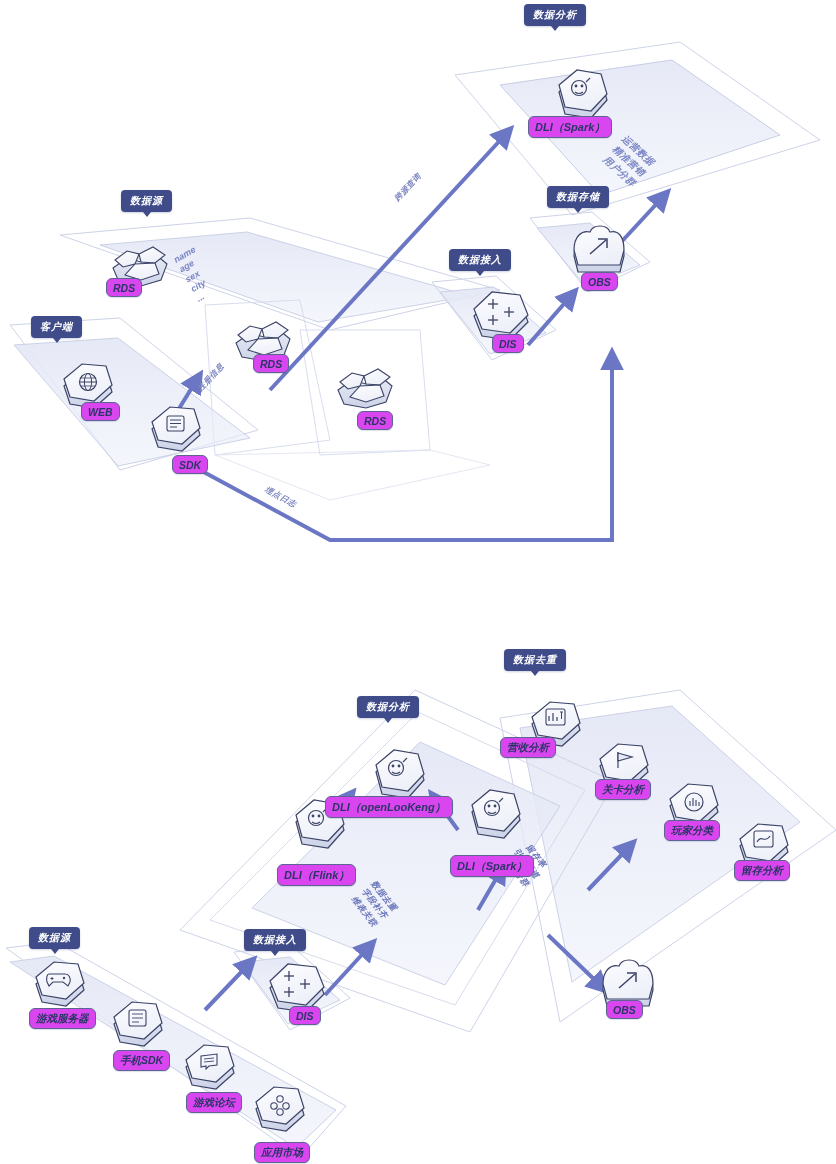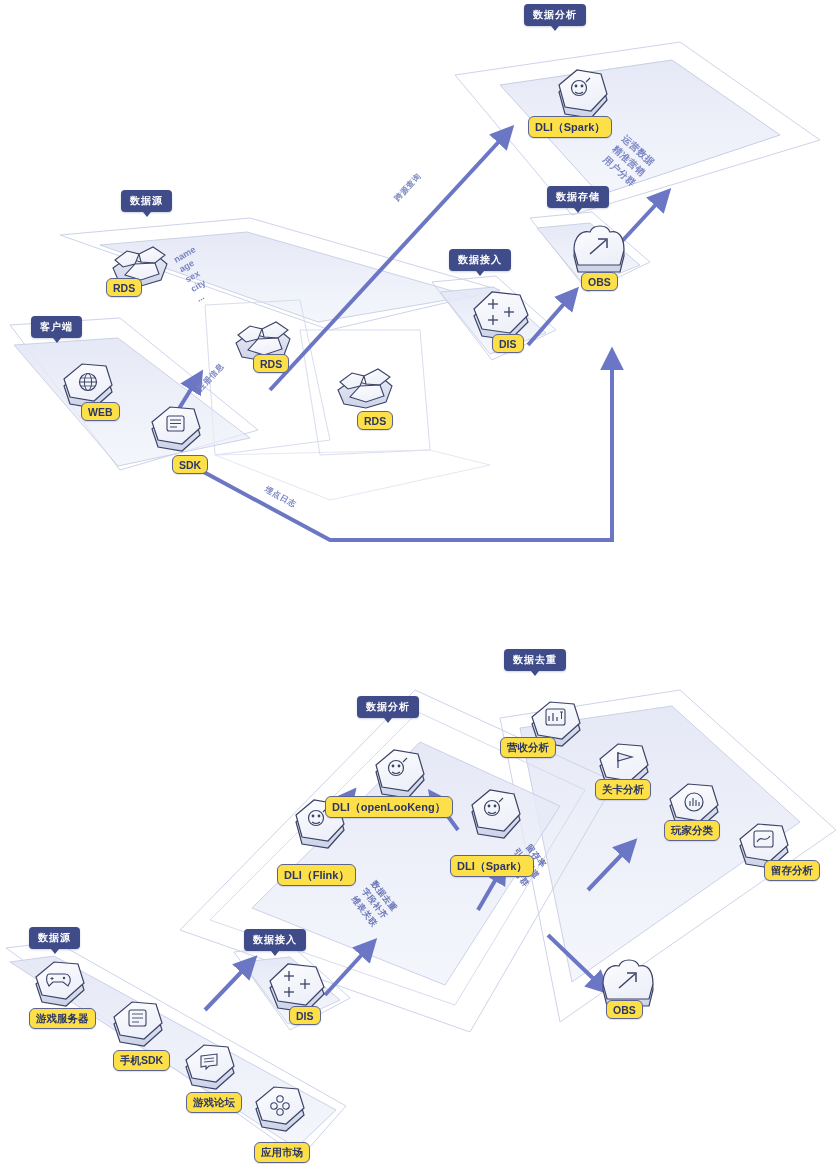--- a/index.html
+++ b/index.html
@@ -1,39 +1,39 @@
 <!DOCTYPE html>
 <html><head>
 <meta charset="utf-8">
 <style>
   html,body{margin:0;padding:0;background:#ffffff;}
   body{
     font-family:"Liberation Sans","DejaVu Sans",sans-serif;
     width:836px;height:1164px;position:relative;overflow:hidden;
     color:#2f3a6b;
   }
-  .canvas{position:absolute;inset:0;width:819px;height:1164px;}
+  .canvas{position:absolute;inset:0;width:819px;height:1164px;font-style:italic;}
   svg.layer{position:absolute;left:0;top:0;width:836px;height:1164px;overflow:visible;}
 
   
   .badge{
     position:absolute;background:#3f4c89;color:#fff;
     font-size:10px;font-weight:bold;letter-spacing:1px;
     padding:4px 9px 4px 9px;border-radius:4px;white-space:nowrap;
     box-shadow:0 1px 2px rgba(60,70,130,.25);z-index:40;
   }
   .badge:after{
     content:"";position:absolute;left:50%;margin-left:-4px;bottom:-5px;
     border-left:4px solid transparent;border-right:4px solid transparent;
     border-top:5px solid #3f4c89;
   }
 
   
   .chip{
-    position:absolute;background:#fde047;border:1.1px solid #5c6492;
+    position:absolute;background:#d946ef;border:1.1px solid #5c6492;
     border-radius:6px;font-size:10.5px;font-weight:bold;color:#2b3566;
     padding:2.5px 6px;white-space:nowrap;z-index:35;
     box-shadow:0 1px 1px rgba(70,80,140,.18);
   }
   .chip.lg{font-size:11px;}
 
   
   .rot{
     position:absolute;color:#6a76b8;font-size:8.5px;font-weight:bold;
     line-height:1.45;white-space:nowrap;z-index:30;letter-spacing:.5px;
@@ -393,21 +393,21 @@
 <div class="chip" style="left:186px;top:1092px;">游戏论坛</div>
 <div class="chip" style="left:254px;top:1134px;margin-top:8px;">应用市场</div>
 <div class="chip" style="left:289px;top:1006px;">DIS</div>
 <div class="chip lg" style="left:277px;top:864px;">DLI（Flink）</div>
 <div class="chip lg" style="left:325px;top:796px;">DLI（openLooKeng）</div>
 <div class="chip lg" style="left:450px;top:855px;">DLI（Spark）</div>
 <div class="chip" style="left:606px;top:1000px;">OBS</div>
 <div class="chip" style="left:500px;top:737px;">营收分析</div>
 <div class="chip" style="left:595px;top:779px;">关卡分析</div>
 <div class="chip" style="left:664px;top:820px;">玩家分类</div>
-<div class="chip" style="left:734px;top:860px;margin-left:30px;">留存分析</div>
+<div class="chip" style="left:734px;top:860px;">留存分析</div>
 
 <div class="rot" style="left:378px;top:878px;transform:rotate(52deg);transform-origin:left top;text-align:center;">
   <div>数据去重</div>
   <div>字段补齐</div>
   <div>维表关联</div>
 </div>
 
 <div class="rot" style="left:530px;top:838px;transform:rotate(52deg);transform-origin:left top;text-align:center;">
   <div>留存率</div>
   <div>引流渠道</div>

